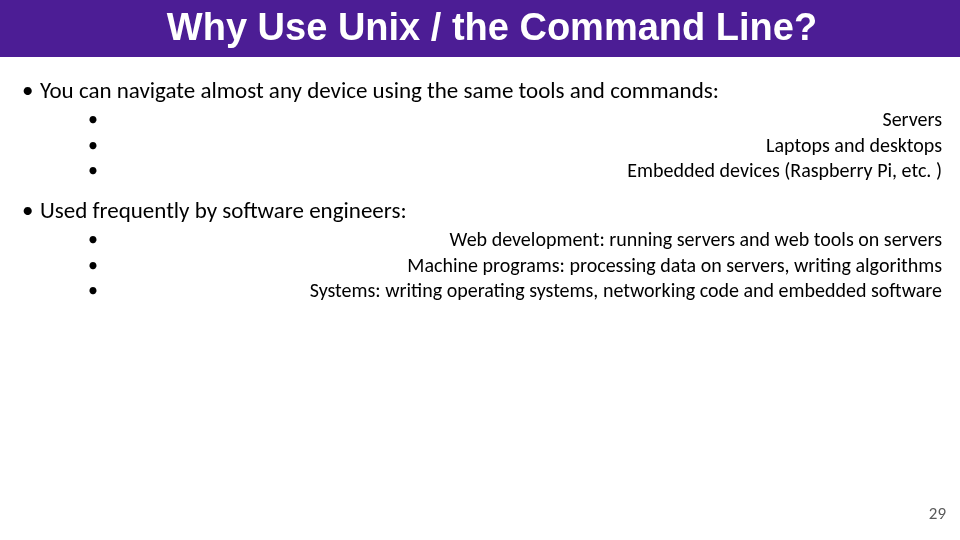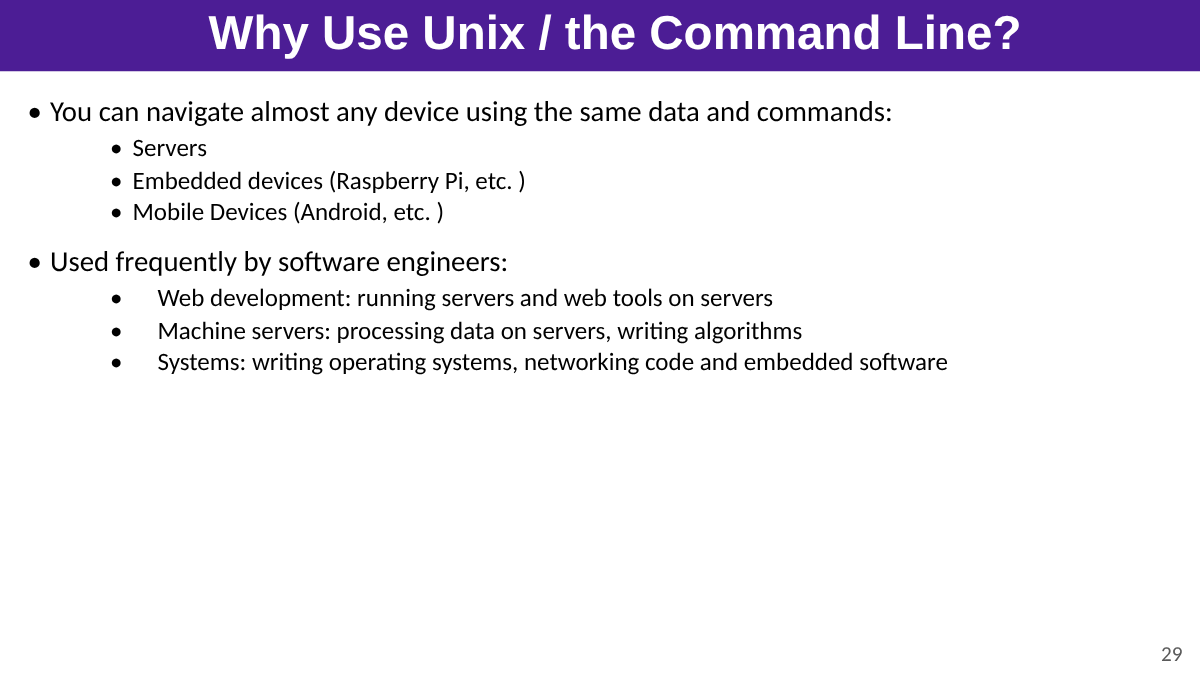--- a/index.html
+++ b/index.html
@@ -51,64 +51,65 @@
   ul.level2 {
     list-style: none;
     margin: 4px 0 14px 0;
     padding: 0 0 0 48px;
     font-size: 20px;
   }
   ul.level2 > li {
     position: relative;
     padding-left: 18px;
     margin-bottom: 2px;
+    text-align: right;
   }
   ul.level2 > li::before {
     content: "•";
     position: absolute;
     left: 0;
     top: 0;
     font-size: 20px;
   }
   .bold { font-weight: 400; margin-left: 20px; }
   .pagenum {
     position: absolute;
     right: 14px;
-    bottom: 6px;
+    bottom: 16px;
     font-size: 17px;
     color: #5a5a5a;
   }
 </style>
 </head>
 <body>
 
 <div class="titlebar">
   <h1>Why Use Unix / the Command Line?</h1>
 </div>
 
 <div class="content">
   <ul class="level1">
 
     <li>
-      <span>You can navigate almost any device using the same data and commands:</span>
+      <span>You can navigate almost any device using the same tools and commands:</span>
       <ul class="level2">
         <li>Servers</li>
+        <li>Laptops and desktops</li>
         <li>Embedded devices (Raspberry Pi, etc. )</li>
-        <li>Mobile Devices (Android, etc. )</li>
       </ul>
     </li>
 
     <li>
       <span>Used frequently by software engineers:</span>
       <ul class="level2">
         <li>
           <span class="bold">Web development:</span><span> running servers and web tools on servers</span>
         </li>
         <li>
-          <span class="bold">Machine servers:</span><span> processing data on servers, writing algorithms</span>
+          <span class="bold">Machine programs:</span><span> processing data on servers, writing algorithms</span>
         </li>
         <li>
           <span class="bold">Systems:</span><span> writing operating systems, networking code and embedded software</span>
         </li>
       </ul>
     </li>
 
 
   </ul>
 </div>

